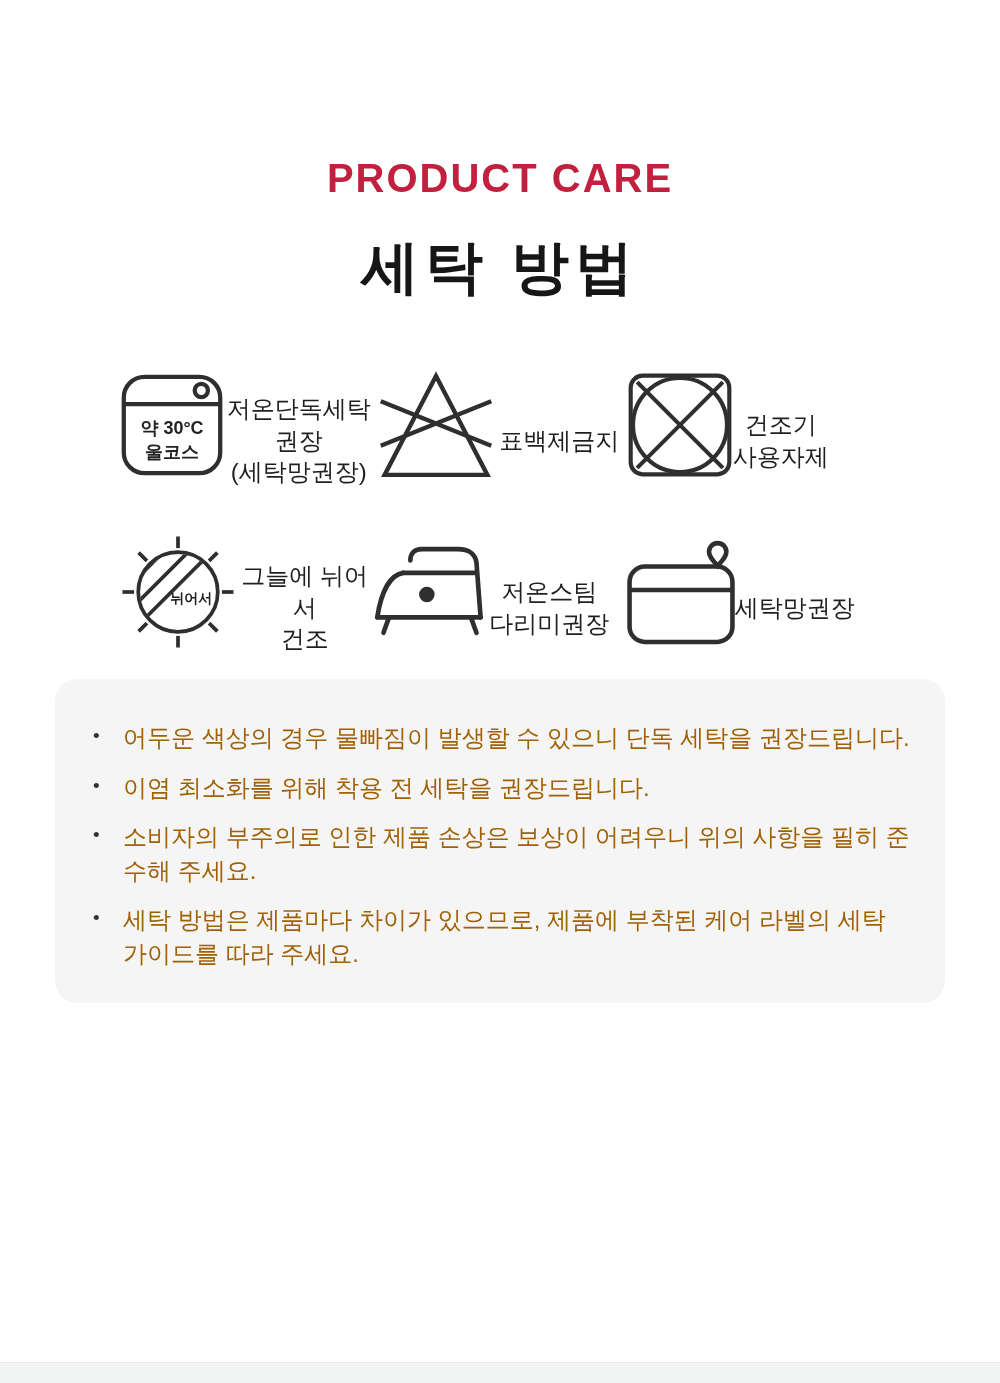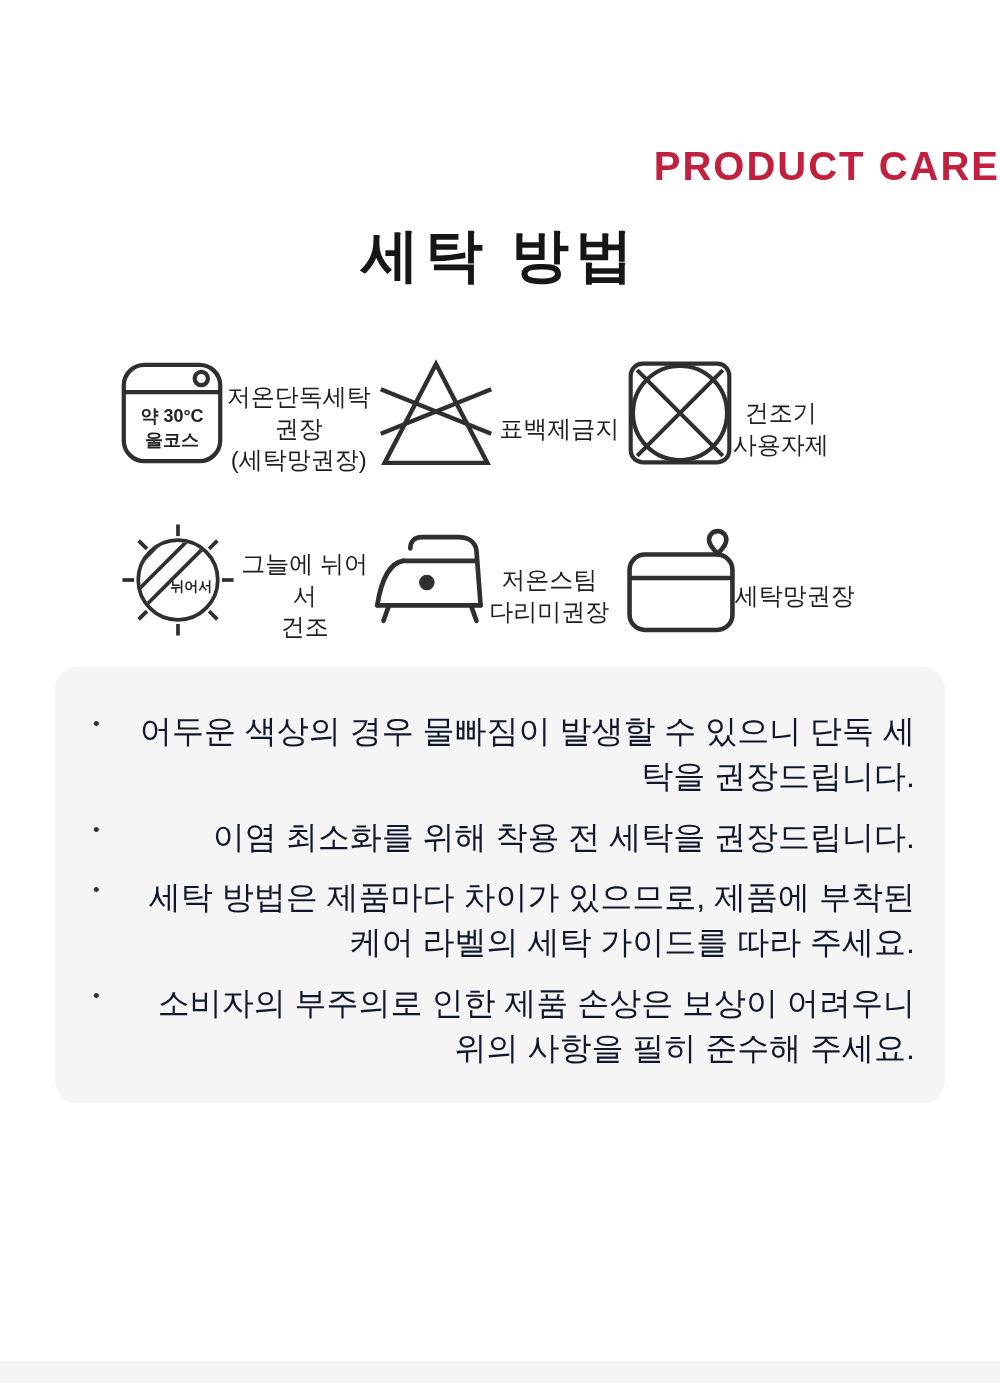--- a/index.html
+++ b/index.html
@@ -6,23 +6,23 @@
   .page{
     position:relative;
     width:1000px;height:1383px;
     margin:0 auto;
     background:#ffffff;
     font-family:"Liberation Sans", sans-serif;
     color:#1f1f1f;
     overflow:hidden;
   }
   .eyebrow{
-    margin:0;
+    margin:12px;
     padding-top:144px;
-    text-align:right;
+    text-align:center;
     font-size:40px;
     font-weight:800;
     letter-spacing:2px;
     color:#c2203f;
   }
   .title{
     margin:28px 0 0;
     text-align:center;
     font-size:58px;
     font-weight:600;
@@ -55,24 +55,23 @@
     background:#f5f5f5;
     border-radius:22px;
     padding:42px 30px 32px 22px;
     box-sizing:border-box;
   }
   .notes ul{list-style:none;margin:0;padding:0;}
   .notes li{
     position:relative;
     padding-left:46px;
     margin-bottom:16px;
-    font-size:32px;
+    font-size:24px;
     line-height:1.4;
-    color:#0f172a;
-    text-align:right;
+    color:#a16207;
   }
   .notes li:last-child{margin-bottom:0;}
   .notes li::before{
     content:"\2022";
     position:absolute;
     left:16px;top:2px;
     font-size:19px;
     color:#333;
   }
   .next-strip{
@@ -197,20 +196,20 @@
       </div>
       <div class="care-label">세탁망권장</div>
     </div>
 
   </div>
 
   <div class="notes">
     <ul>
       <li>어두운 색상의 경우 물빠짐이 발생할 수 있으니 단독 세탁을 권장드립니다.</li>
       <li>이염 최소화를 위해 착용 전 세탁을 권장드립니다.</li>
+      <li>소비자의 부주의로 인한 제품 손상은 보상이 어려우니 위의 사항을 필히 준수해 주세요.</li>
       <li>세탁 방법은 제품마다 차이가 있으므로, 제품에 부착된 케어 라벨의 세탁 가이드를 따라 주세요.</li>
-      <li>소비자의 부주의로 인한 제품 손상은 보상이 어려우니 위의 사항을 필히 준수해 주세요.</li>
     </ul>
   </div>
 
   <div class="next-strip"></div>
 
 </div>
 
 </body></html>

